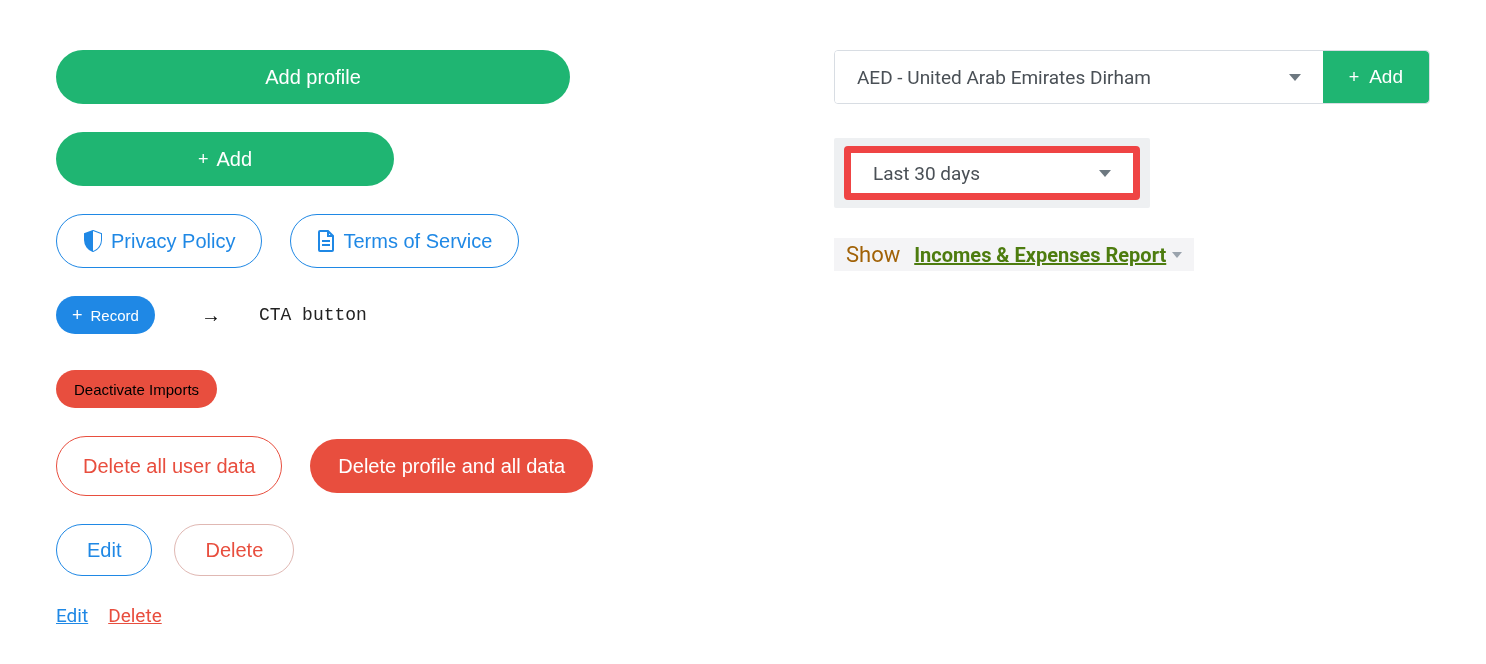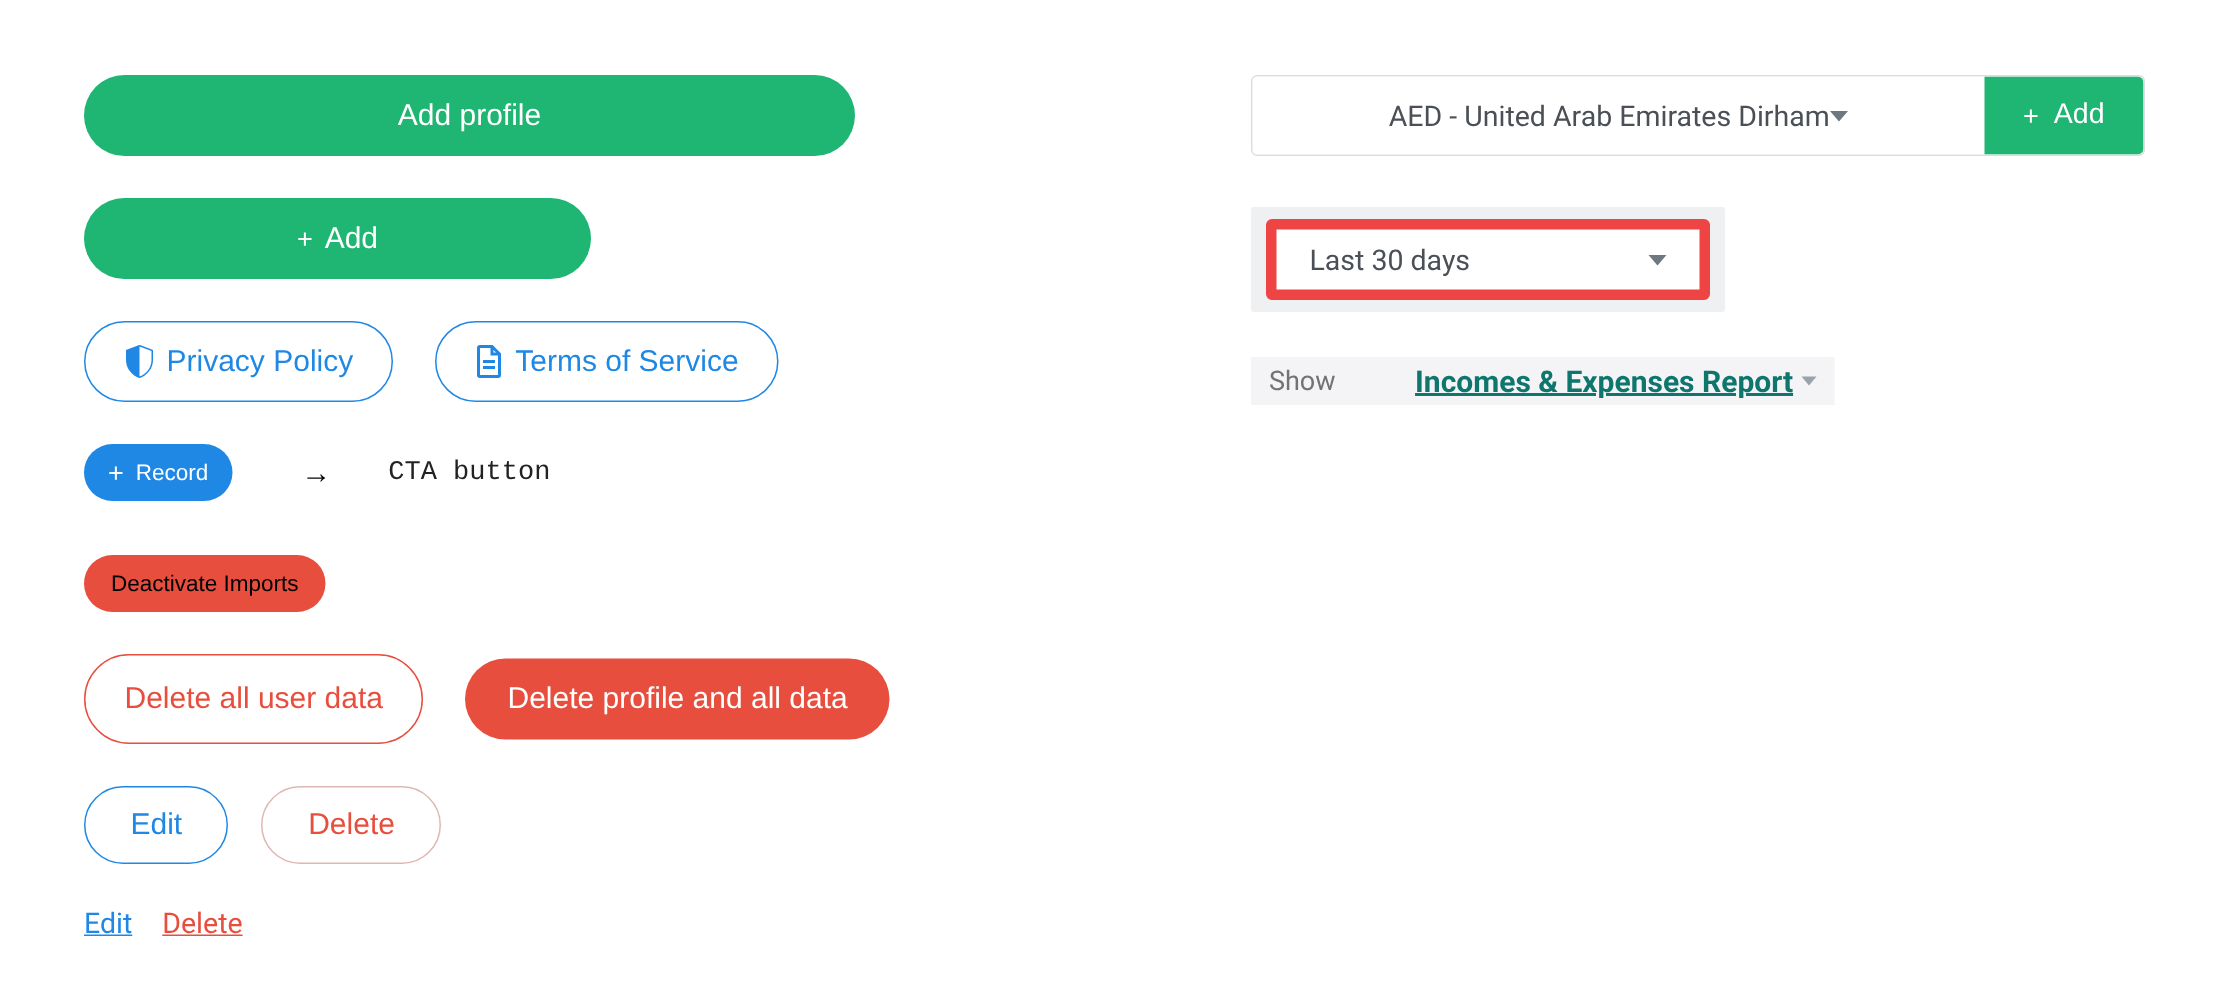--- a/index.html
+++ b/index.html
@@ -47,30 +47,30 @@
 
   .annotation-arrow { font-size:20px; margin-left:18px; margin-right:10px; }
   .annotation-text { font-family: Liberation Mono, monospace; font-size:18px; color:#222; }
 
   .link { text-decoration: underline; font-size:19px; cursor:pointer; }
   .link-blue { color:#1f88e5; }
   .link-red { color:#e84e3e; }
 
   
   .select-combo { display:flex; align-items:stretch; border:1px solid #d8dde3; border-radius:4px; overflow:hidden; height:54px; }
-  .select { flex:1; display:flex; align-items:center; justify-content:center; padding:0 22px; background:#fff; font-size:19px; color:#4a5056; cursor:pointer; }
+  .select { flex:1; display:flex; align-items:center; justify-content:space-between; padding:0 22px; background:#fff; font-size:19px; color:#4a5056; cursor:pointer; }
   .caret-down { width:0; height:0; border-left:6px solid transparent; border-right:6px solid transparent; border-top:7px solid #6d7880; }
   .btn-add-green { background:#1fb572; color:#fff; border:none; display:flex; align-items:center; justify-content:center; gap:10px; padding:0 26px; font-size:19px; cursor:pointer; border-radius:0 4px 4px 0; }
   
   .select-wrap { background:#eef0f2; padding:8px 10px; display:inline-block; border-radius:2px; }
   .select-sm { display:flex; align-items:center; justify-content:space-between; padding:0 22px; background:#fff; border:7px solid #ef4444; border-radius:4px; height:54px; width:296px; font-size:19px; color:#4a5056; cursor:pointer; }
 
   .show-row { display:flex; align-items:center; gap:14px; background:#f4f4f6; padding:4px 12px; }
-  .show-label { color:#737373; font-size:18px; }
-  .show-link { color:#0f766e; font-weight:700; font-size:20px; text-decoration:underline; cursor:pointer; display:inline-flex; align-items:center; gap:6px;margin-left:39px; }
+  .show-label { color:#a16207; font-size:22px; }
+  .show-link { color:#4d7c0f; font-weight:700; font-size:20px; text-decoration:underline; cursor:pointer; display:inline-flex; align-items:center; gap:6px; }
   .caret-down-sm { width:0; height:0; border-left:5px solid transparent; border-right:5px solid transparent; border-top:6px solid #9aa3ad; }
 
   .plus { font-size:18px; font-weight:400; }
 </style>
 </head>
 <body>
 
 <div class="container">
   <div class="left-col">
 

